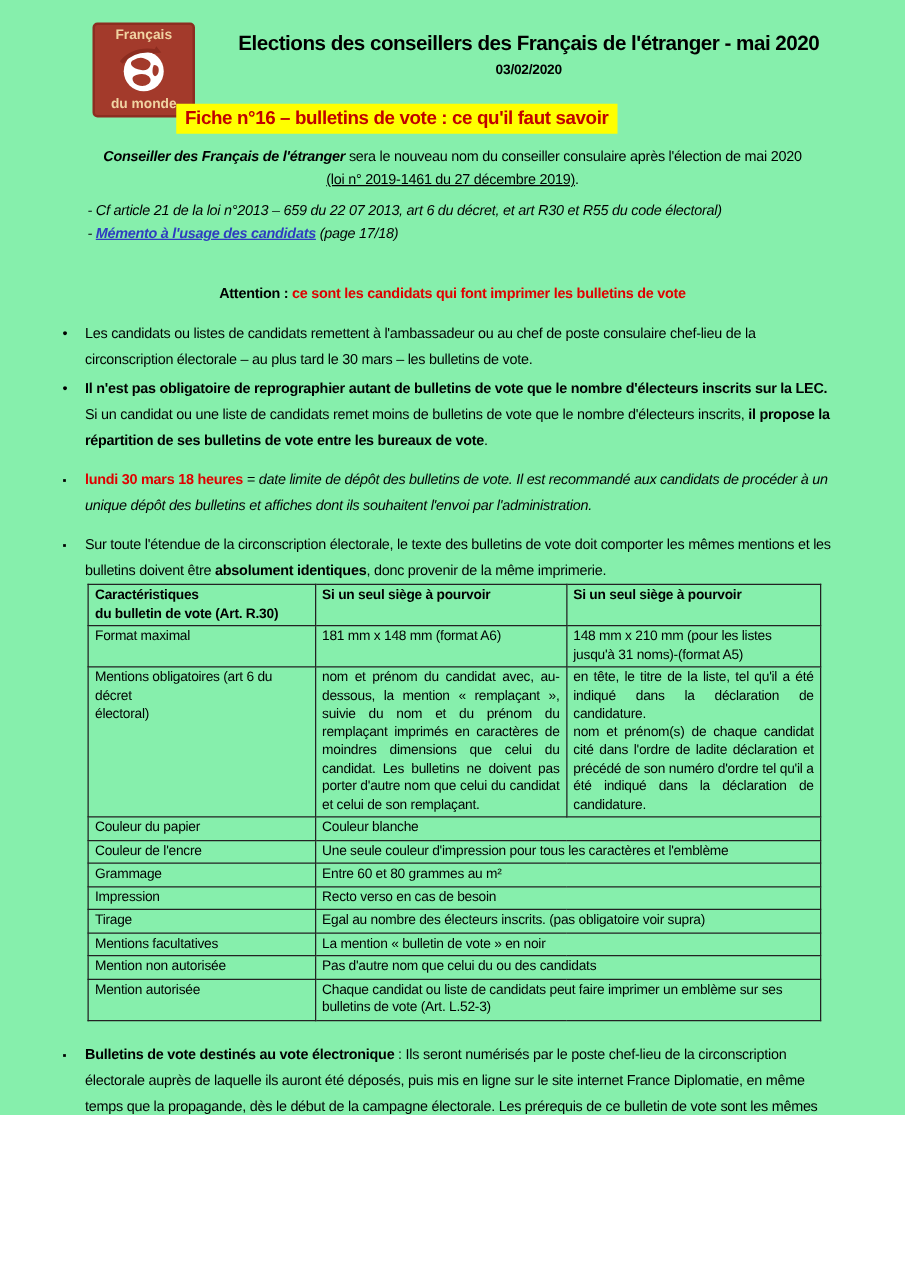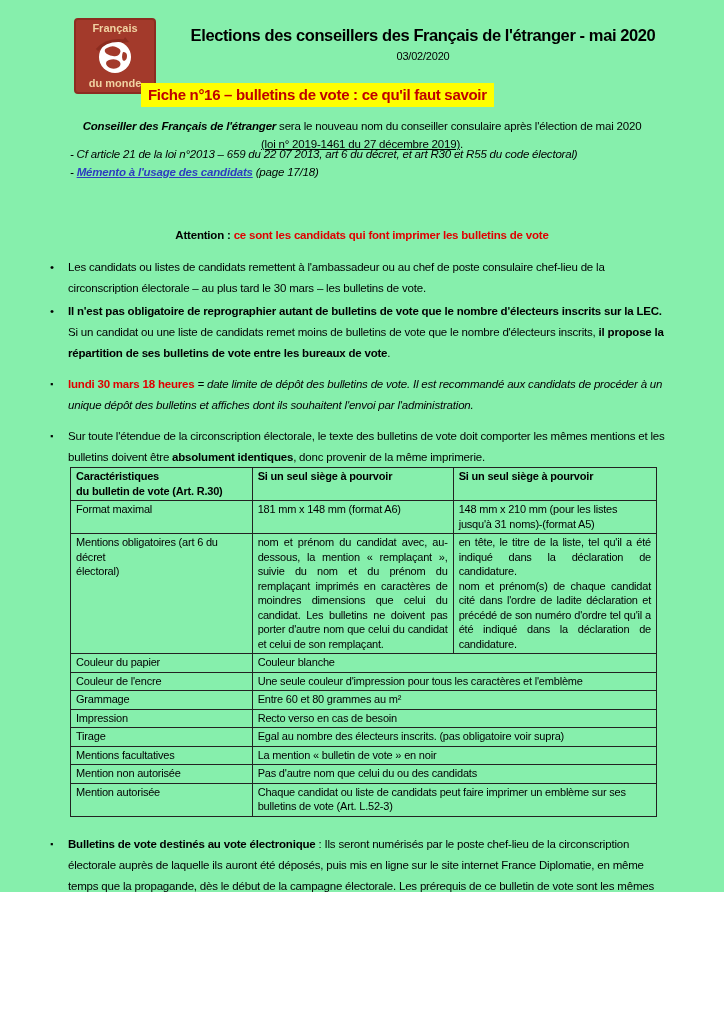--- a/index.html
+++ b/index.html
@@ -15,31 +15,31 @@
     position:absolute; left:74px; top:18px; width:82px; height:76px;
     background:#a33a2b; border:2px solid #8c2d20; border-radius:4px;
     display:flex; flex-direction:column; align-items:center; justify-content:space-between;
     padding:3px 2px; color:#f0d3a2;
   }
   .logo .logo-txt { font-size:11px; font-weight:bold; letter-spacing:0; line-height:11px; }
   .logo svg { display:block; }
   
   .title-block { position:absolute; left:130px; right:8px; top:26px; text-align:center; }
   .doc-title { font-size:16.5px; font-weight:bold; letter-spacing:-0.4px; color:#000; }
-  .doc-date { font-size:11px; font-weight:normal; margin-top:5px; color:#000; }
+  .doc-date { font-size:11px; font-weight:bold; margin-top:5px; color:#000; }
   .fiche-wrap { position:absolute; left:141px; top:83px; }
   .fiche {
     display:inline-block; background:#ffff00; color:#c00000;
     font-size:15px; font-weight:bold; padding:3px 7px 4px 7px; letter-spacing:-0.3px;
   }
   
   .intro { position:absolute; left:40px; right:40px; top:117px; text-align:center; font-size:11.5px; line-height:18px; color:#000; }
   .bi { font-weight:bold; font-style:italic; }
   .u { text-decoration:underline; }
-  .refs { position:absolute; left:70px; right:30px; top:145px; font-style:italic; font-size:11.5px; line-height:18px; color:#000; }
+  .refs { position:absolute; left:70px; right:30px; top:160px; font-style:italic; font-size:11.5px; line-height:18px; color:#000; }
   .link { color:#2e3bc0; text-decoration:underline; cursor:pointer;font-style:italic; }
   .attention { position:absolute; left:0; right:0; top:229px; text-align:center; font-weight:bold; font-size:11.5px; color:#000; }
   .red { color:#e00000; }
   
   .bullets { position:absolute; left:50px; right:56px; list-style:none; }
   .bullets-top { top:257px; }
   .bullets-bottom { top:824px; }
   .bullets li { display:flex; font-size:11.5px; line-height:21px; color:#000; margin-bottom:2px; }
   .bullets li.square { margin-top:10px; }
   .bullets .marker { width:18px; flex:0 0 18px; text-align:left; }

